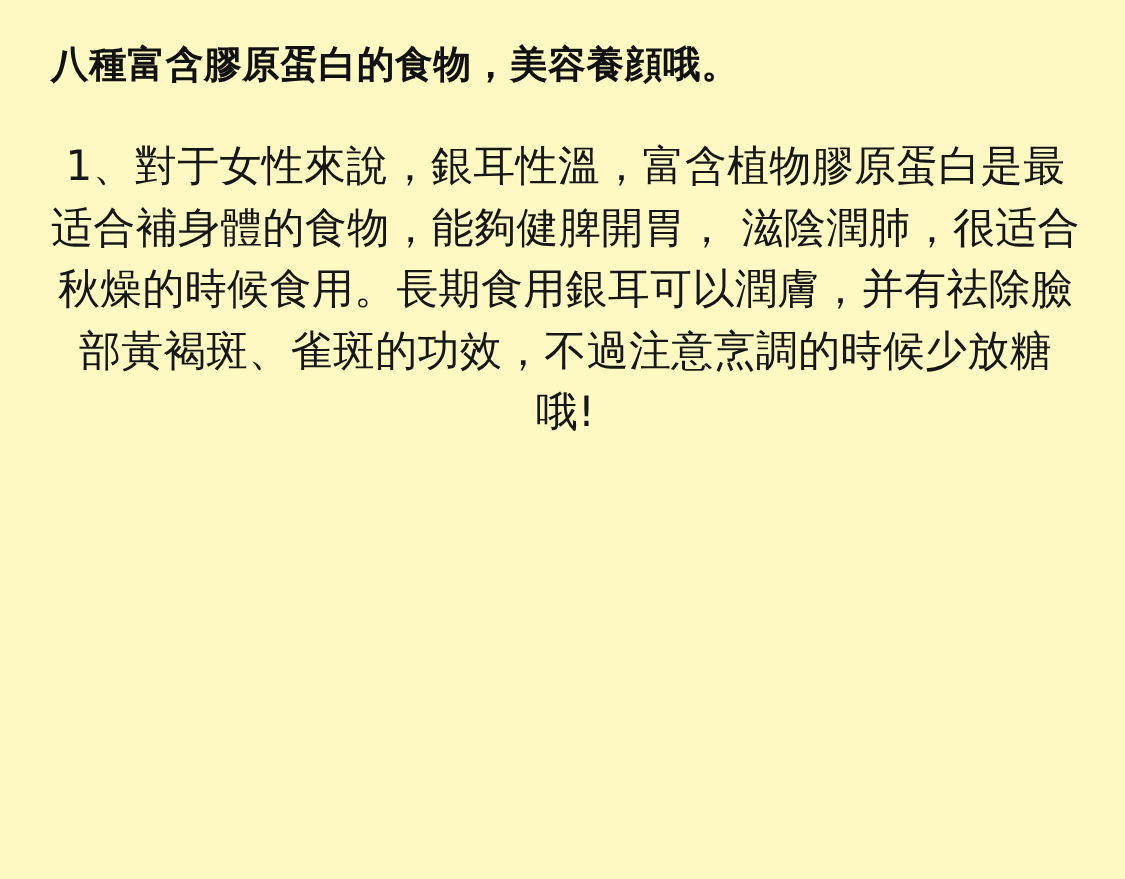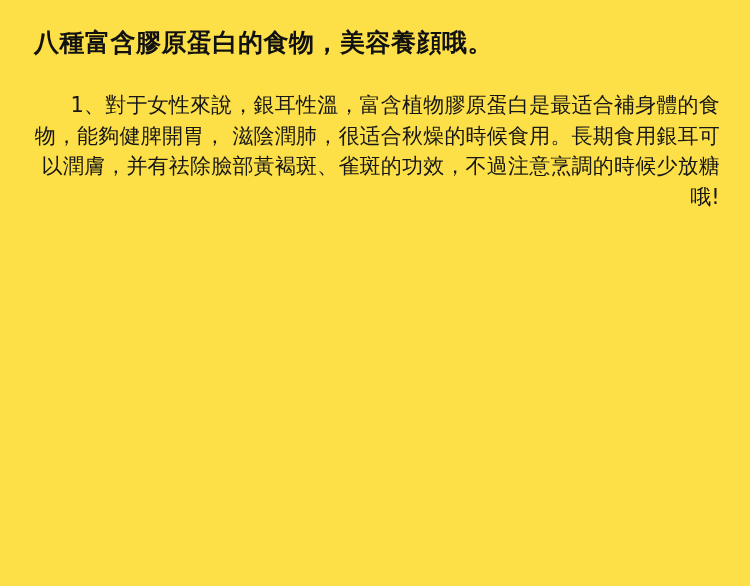--- a/index.html
+++ b/index.html
@@ -12,38 +12,38 @@
     background: #ffffff;
     font-family: "DejaVu Sans", "Liberation Sans", sans-serif;
     color: #1a1a1a;
     overflow: hidden;
   }
   .page {
     width: 750px;
     height: 586px;
     box-sizing: border-box;
     padding: 26px 30px 0 34px;
-    background: #fde047;
+    background: #fef9c3;
   }
   .article-title {
     font-size: 25px;
     font-weight: bold;
     line-height: 1.35;
     letter-spacing: 0.5px;
     color: #111111;
     margin: 0 0 30px 0;
     white-space: nowrap;
   }
   .paragraph {
-    font-size: 21px;
+    font-size: 28px;
     line-height: 1.47;
     letter-spacing: 0.2px;
     color: #161616;
     margin: 0 0 28px 0;
-    text-align: right;
+    text-align: center;
     word-break: break-all;
   }
   .paragraph:last-child {
     margin-bottom: 0;
   }
 </style>
 </head>
 <body>
 
 <div class="page">

